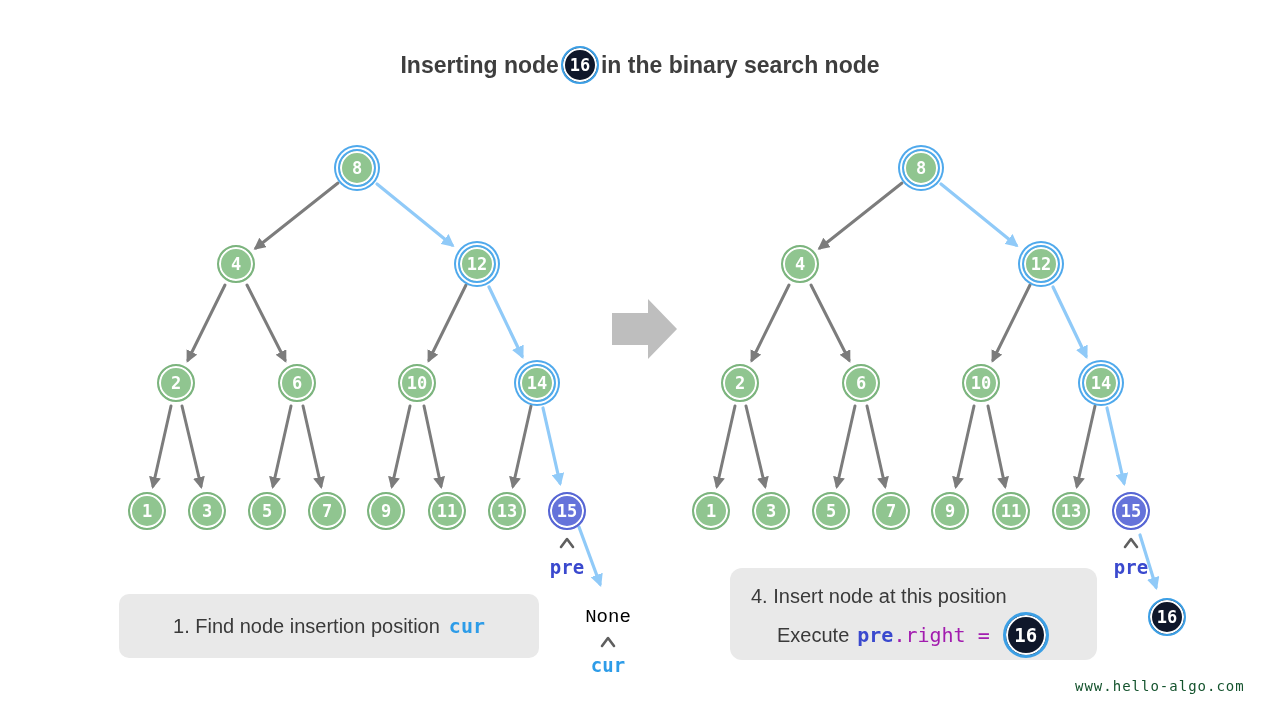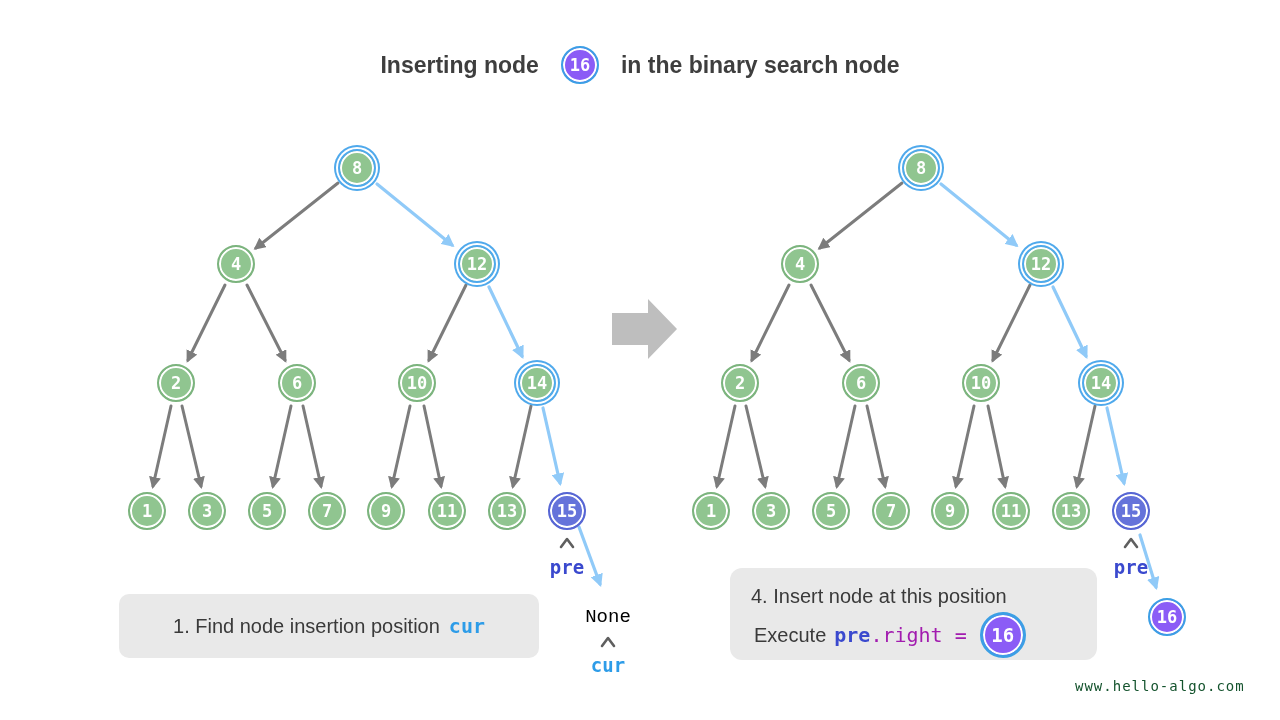--- a/index.html
+++ b/index.html
@@ -13,26 +13,26 @@
     display:flex; align-items:center; justify-content:center;
     color:#fff; font:bold 17px/1 "DejaVu Sans Mono", monospace;
     box-sizing:content-box;
   }
   .node--green   { background:#90C590; border:2px solid #7CB47E;
                    box-shadow: inset 0 0 0 2px #fff; }
   .node--visited { background:#90C590; border:2px solid #4FA9EC;
                    box-shadow: inset 0 0 0 2px #fff, 0 0 0 2px #fff, 0 0 0 4px #4FA9EC; }
   .node--purple  { background:#6573DA; border:2px solid #5766D4;
                    box-shadow: inset 0 0 0 2px #fff; }
-  .node--blue    { background:#8b5cf6; border:2px solid #3C9FE5;
+  .node--blue    { background:#0f172a; border:2px solid #3C9FE5;
                    box-shadow: inset 0 0 0 2px #fff; }
   
   .title-row {
     position:absolute; left:0; top:46px; width:1280px;
-    display:flex; justify-content:center; align-items:center; gap:22px;
+    display:flex; justify-content:center; align-items:center; gap:2px;
     font-size:23px; font-weight:600; color:#3E3E3E;
   }
   .title-node { position:static; width:34px; height:34px; font-size:17px; }
   
   .lbl { position:absolute; transform:translate(-50%,-50%); white-space:nowrap;
          font-family:"DejaVu Sans Mono", monospace; line-height:1; }
   .lbl--pre  { color:#3A49CE; font-weight:bold; font-size:19px; }
   .lbl--cur  { color:#2D9CE8; font-weight:bold; font-size:19px; }
   .lbl--none { color:#000000; font-size:19px;font-family:Liberation Mono, monospace; }
   .watermark { position:absolute; left:1075px; top:678px;
@@ -49,21 +49,21 @@
   .code { font-family:"DejaVu Sans Mono", monospace; font-weight:bold; }
   .code--cur    { color:#2D9CE8; }
   .code--indigo { color:#3A49CE; }
   .code--gray   { color:#a21caf; font-weight:500; }
   .cap2 {
     position:absolute; left:730px; top:568px; width:367px; height:92px;
     background:#E9E9E9; border-radius:12px;
     font-size:20px; color:#3A3A3A;
   }
   .cap2-line1 { position:absolute; left:21px; top:17px; }
-  .cap2-line2 { position:absolute; left:24px; top:44px; height:46px;
+  .cap2-line2 { position:absolute; left:47px; top:44px; height:46px;
                 display:flex; align-items:center; }
   .cap2-line2 .exec { margin-right:8px; }
   .cap2-node { position:static; width:40px; height:40px; border-width:3px;
                margin-left:13px; font-size:19px; }
   
   .edges { position:absolute; left:0; top:0; }
 </style>
 </head>
 <body>
 

